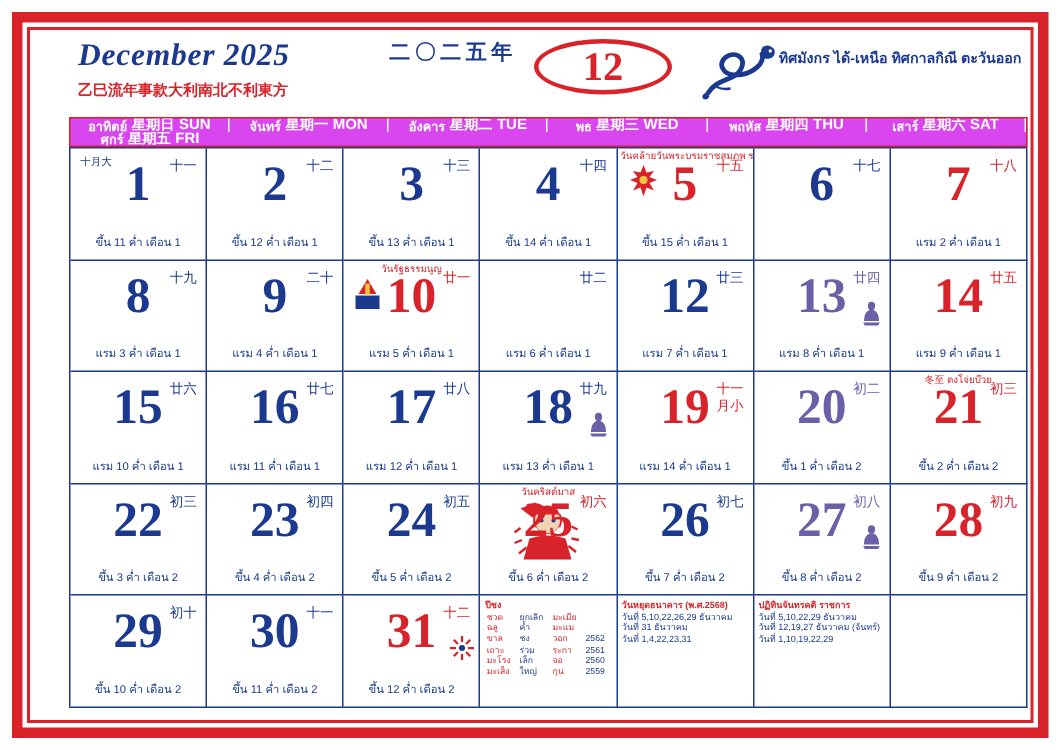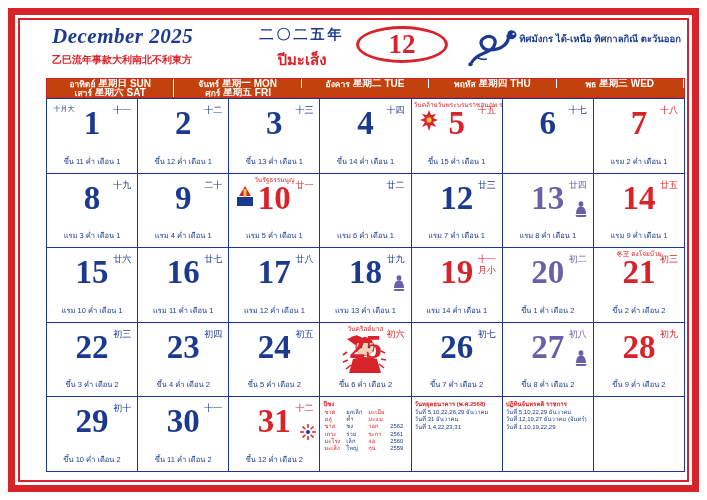--- a/index.html
+++ b/index.html
@@ -105,23 +105,23 @@
   .hdr-thai-month {
     font-size: 17px; font-weight: bold; white-space: nowrap;
   }
   .hdr-thai-sub {
     font-size: 9.5px; margin-top: 5px; white-space: nowrap; font-weight: bold;
   }
 
   
   .weekbar {
     display: grid;
-    grid-template-columns: repeat(5, 1fr);
+    grid-template-columns: repeat(6, 1fr);
     height: 20px;
-    background: #c2410c;
+    background: #d946ef;
     border: 1px solid #d8232a;
   }
   .weekbar .wd {
     display: flex;
     align-items: center;
     justify-content: center;
     color: #ffffff;
     font-size: 10px;
     font-weight: bold;
     border-right: 1px solid #ffffff;
@@ -243,21 +243,20 @@
   <div class="content">
 
     <div class="header">
       <div class="hdr-left">
         <div class="hdr-month-en">December  2025</div>
         <div class="hdr-left-sub">乙巳流年事款大利南北不利東方</div>
       </div>
 
       <div class="hdr-cn">
         <div class="hdr-cn-year">二〇二五年</div>
-        <div class="hdr-cn-thai">ปีมะเส็ง</div>
       </div>
 
       <div class="hdr-badge">
         <span>12</span>
       </div>
 
       <div class="hdr-snake">
         <svg viewBox="0 0 60 48" width="60" height="48">
           <path d="M8 38 C14 28, 26 30, 30 22 C34 14, 26 10, 20 14 C14 18, 18 26, 26 26 C38 26, 46 18, 44 12" fill="none" stroke="#1b3a8f" stroke-width="3.2" stroke-linecap="round"></path>
           <path d="M44 12 C42 8, 46 5, 50 7 C54 9, 53 14, 49 15 C46 15.8, 44 14, 44 12 Z" fill="#1b3a8f"></path>
@@ -282,28 +281,28 @@
         <span class="wd-th">จันทร์</span>
         <span class="wd-cn">星期一</span>
         <span class="wd-en">MON</span>
       </div>
       <div class="wd">
         <span class="wd-th">อังคาร</span>
         <span class="wd-cn">星期二</span>
         <span class="wd-en">TUE</span>
       </div>
       <div class="wd">
+        <span class="wd-th">พุธ</span>
+        <span class="wd-cn">星期三</span>
+        <span class="wd-en">WED</span>
+      </div>
+      <div class="wd">
         <span class="wd-th">พฤหัส</span>
         <span class="wd-cn">星期四</span>
         <span class="wd-en">THU</span>
-      </div>
-      <div class="wd">
-        <span class="wd-th">พุธ</span>
-        <span class="wd-cn">星期三</span>
-        <span class="wd-en">WED</span>
       </div>
       <div class="wd">
         <span class="wd-th">เสาร์</span>
         <span class="wd-cn">星期六</span>
         <span class="wd-en">SAT</span>
       </div>
       <div class="wd">
         <span class="wd-th">ศุกร์</span>
         <span class="wd-cn">星期五</span>
         <span class="wd-en">FRI</span>

